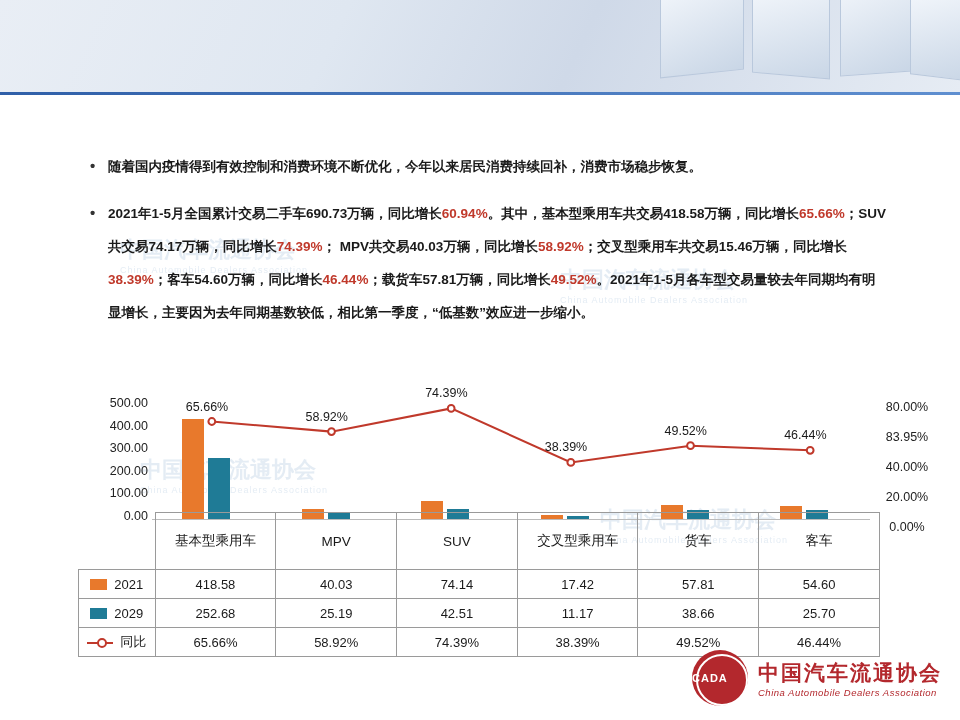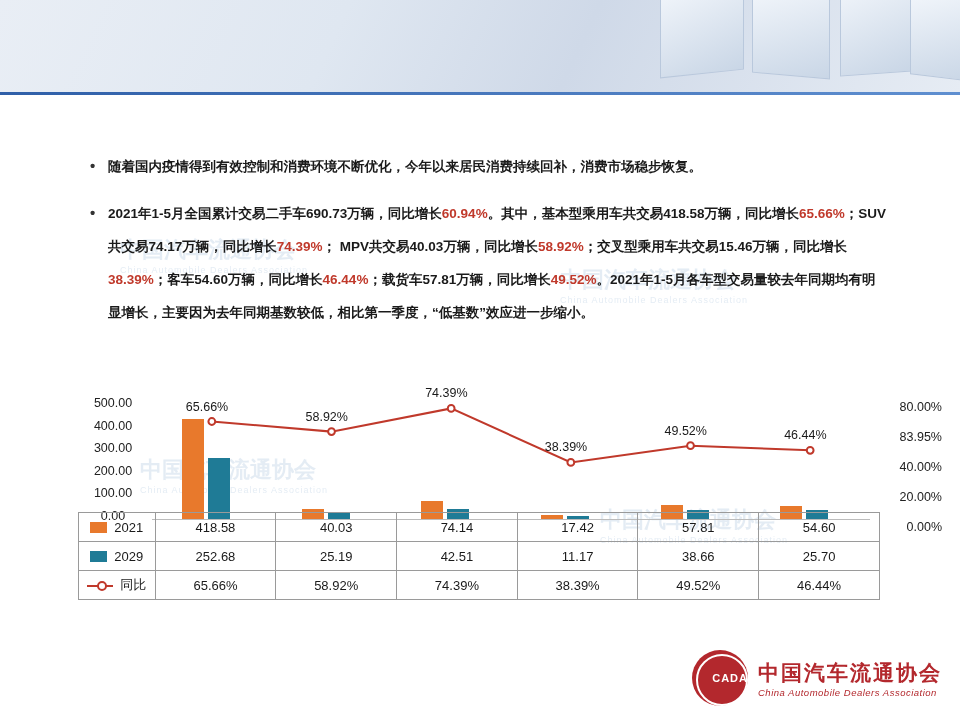--- a/index.html
+++ b/index.html
@@ -35,23 +35,23 @@
   }
   .wm small{display:block;font-size:9px;font-weight:normal;letter-spacing:1px;}
   
   .body-text{position:absolute;left:86px;top:150px;width:800px;font-weight:bold;}
   .bullet{position:relative;padding-left:22px;margin-bottom:14px;
           font-size:13.5px;color:#1a1a1a;line-height:2.45;}
   .bullet:before{content:"•";position:absolute;left:4px;top:-2px;font-size:15px;color:#333;}
   .hl{color:#c0392b;}
   
   .chart-area{position:absolute;left:0;top:392px;width:960px;height:190px;}
-  .y-left{position:absolute;left:78px;top:0;width:70px;text-align:center;font-size:12.5px;color:#222;}
+  .y-left{position:absolute;left:78px;top:0;width:70px;text-align:right;font-size:12.5px;color:#222;}
   .y-left div{height:22.5px;line-height:22.5px;}
-  .y-right{position:absolute;left:872px;top:0;width:70px;text-align:right;font-size:12.5px;color:#222;}
+  .y-right{position:absolute;left:872px;top:0;width:70px;text-align:center;font-size:12.5px;color:#222;}
   .y-right div{height:30px;line-height:30px;}
   .plot{position:absolute;left:152px;top:8px;width:718px;height:120px;}
   .plot-base{position:absolute;left:0;bottom:0;width:100%;height:1px;background:#bcbcbc;}
   .grp{position:absolute;bottom:1px;width:119.6px;height:120px;}
   .bar{position:absolute;bottom:0;width:22px;}
   .bar.a{left:30px;background:#e8792c;}
   .bar.b{left:56px;background:#1f7b96;}
   .pct-lbl{position:absolute;font-size:12.5px;color:#1a1a1a;white-space:nowrap;}
   .lineSvg{position:absolute;left:152px;top:8px;width:718px;height:120px;overflow:visible;}
   
@@ -64,21 +64,21 @@
   .sw{width:17px;height:11px;display:inline-block;}
   .sw.o{background:#e8792c;}
   .sw.t{background:#1f7b96;}
   .swline{width:26px;height:11px;position:relative;display:inline-block;}
   .swline:before{content:"";position:absolute;left:0;top:5px;width:26px;height:2px;background:#c0392b;}
   .swline:after{content:"";position:absolute;left:10px;top:1.5px;width:6px;height:6px;border:2px solid #c0392b;background:#fff;border-radius:50%;}
   
   .footer-logo{position:absolute;right:18px;bottom:14px;display:flex;align-items:center;gap:10px;}
   .cada-badge{width:56px;height:56px;border-radius:50%;background:#b3282d;position:relative;}
   .cada-badge .ring{position:absolute;left:4px;top:4px;width:48px;height:48px;border:2px solid #fff;border-radius:50%;}
-  .cada-badge .txt{position:absolute;left:0;top:0;width:56px;height:56px;line-height:56px;text-align:right;
+  .cada-badge .txt{position:absolute;left:0;top:0;width:56px;height:56px;line-height:56px;text-align:left;
     color:#fff;font-size:11px;font-weight:bold;letter-spacing:1px;}
   .cada-cn{font-size:21px;font-weight:bold;color:#b3282d;letter-spacing:2px;}
   .cada-en{font-size:9.5px;color:#b3282d;font-style:italic;letter-spacing:.5px;}
 </style>
 </head>
 <body>
 
 <div class="header">
   <div class="hdr-boxes">
     <div class="cube c1"></div>
@@ -166,20 +166,29 @@
 <div class="pct-lbl" style="left: 185.833px; top: 7.51px;">65.66%</div>
     <div class="pct-lbl" style="left: 305.5px; top: 17.62px;">58.92%</div>
     <div class="pct-lbl" style="left: 425.167px; top: -5.585px;">74.39%</div>
     <div class="pct-lbl" style="left: 544.833px; top: 48.415px;">38.39%</div>
     <div class="pct-lbl" style="left: 664.5px; top: 31.72px;">49.52%</div>
     <div class="pct-lbl" style="left: 784.167px; top: 36.34px;">46.44%</div>
   </div>
 
 <table class="tbl">
   <tbody id="tblBody">
+      <tr class="head">
+        <td class="lblcell" style="border-left: none; border-top: none;"></td>
+        <td class="datacell">基本型乘用车</td>
+        <td class="datacell">MPV</td>
+        <td class="datacell">SUV</td>
+        <td class="datacell">交叉型乘用车</td>
+        <td class="datacell">货车</td>
+        <td class="datacell">客车</td>
+      </tr>
       <tr>
         <td class="lblcell">
           <div class="legend-wrap">
             <span class="sw o"></span>
             <span>2021</span>
           </div>
         </td>
         <td class="datacell">418.58</td>
         <td class="datacell">40.03</td>
         <td class="datacell">74.14</td>

